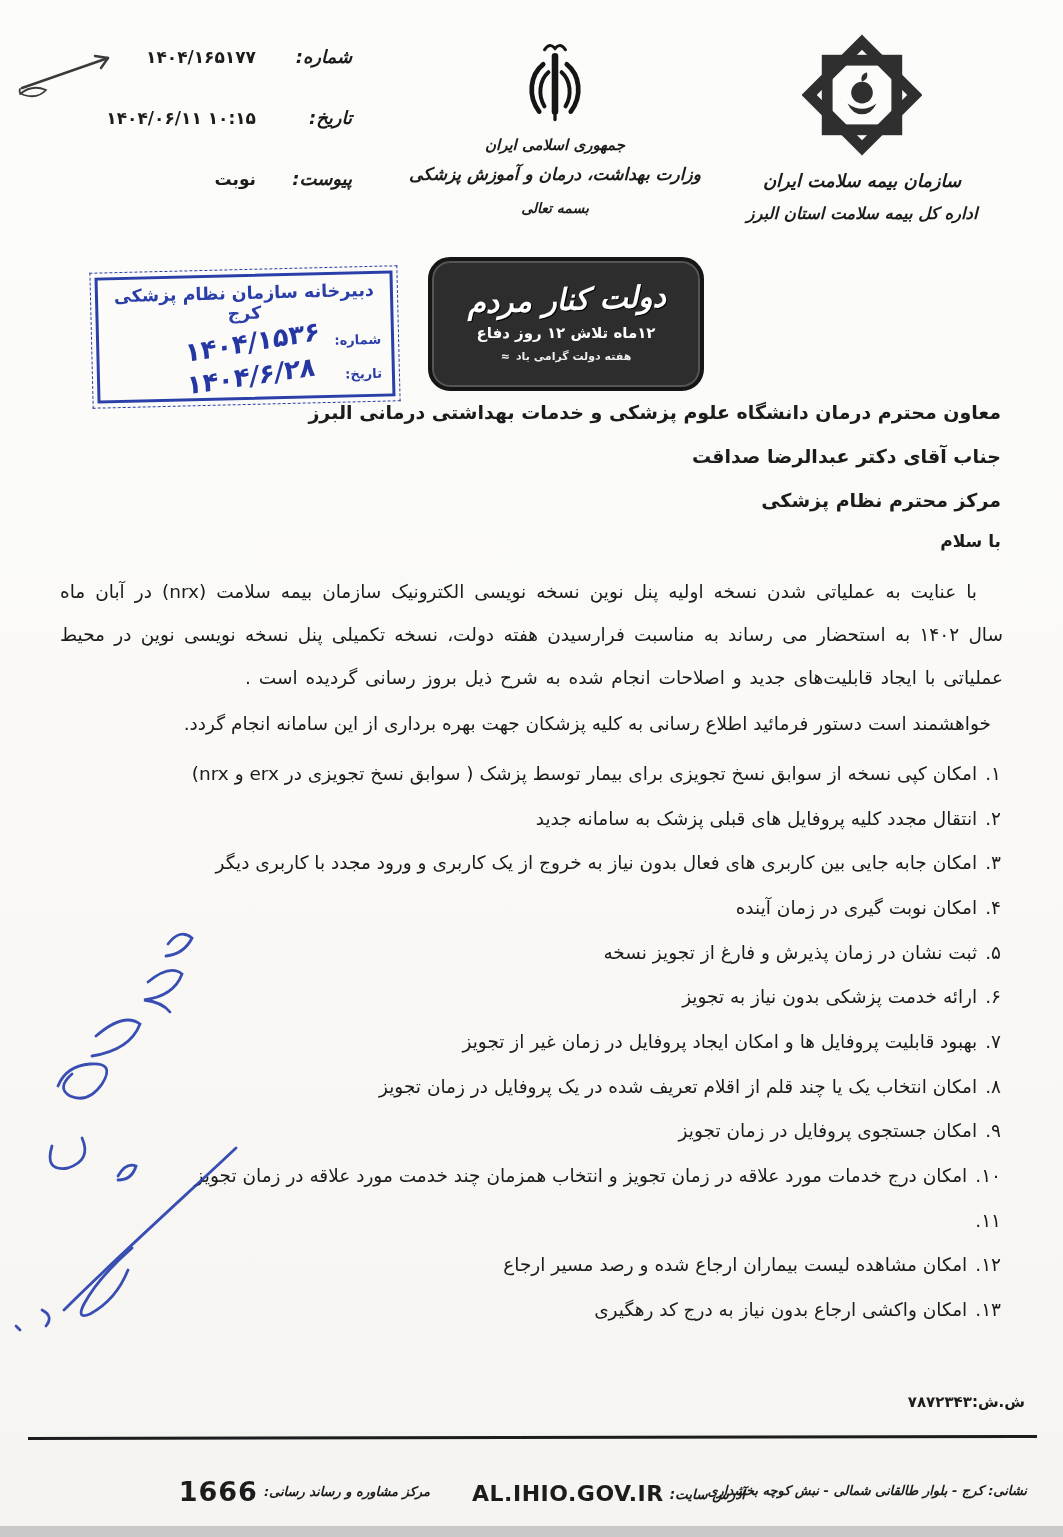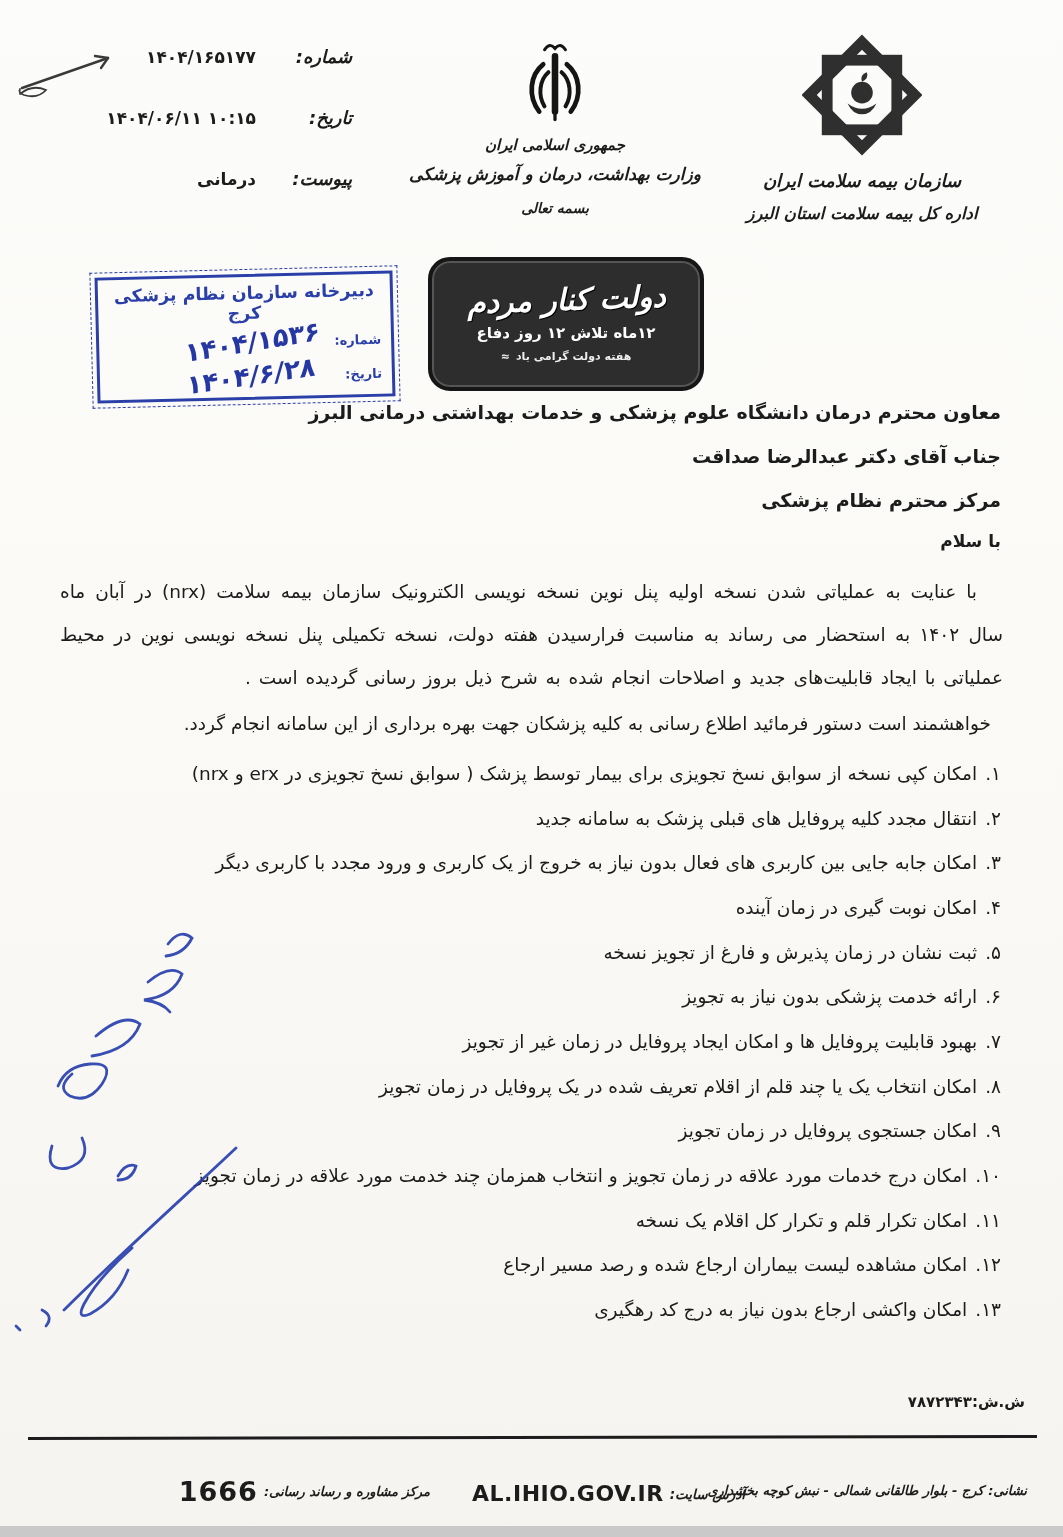--- a/index.html
+++ b/index.html
@@ -104,21 +104,21 @@
     <div class="meta-row">
       <span class="meta-label">شماره:</span>
       <span class="meta-value">۱۴۰۴/۱۶۵۱۷۷</span>
     </div>
     <div class="meta-row">
       <span class="meta-label">تاریخ:</span>
       <span class="meta-value">۱۰:۱۵  ۱۴۰۴/۰۶/۱۱</span>
     </div>
     <div class="meta-row">
       <span class="meta-label">پیوست:</span>
-      <span class="meta-value">درمانی</span>
+      <span class="meta-value">نوبت</span>
     </div>
   </div>
 
   <div class="hdr-center">
     <svg class="emblem" width="82" height="92" viewBox="0 0 60 70">
       <g fill="none" stroke="#151515" stroke-linecap="round">
         <path d="M22,9 q4,-6 8,-1 q4,-5 8,1" stroke-width="2.2"></path>
         <path d="M30,14 L30,56" stroke-width="5"></path>
         <path d="M30,56 l0,6" stroke-width="2.5"></path>
         <path d="M21,20 C11,28 9,44 18,56" stroke-width="3.6"></path>
@@ -217,21 +217,20 @@
     <div class="feat">
       <span class="feat-num">۹.</span>
       <span class="feat-text">امکان جستجوی پروفایل در زمان تجویز</span>
     </div>
     <div class="feat">
       <span class="feat-num">۱۰.</span>
       <span class="feat-text">امکان درج خدمات مورد علاقه در زمان تجویز و انتخاب همزمان چند خدمت مورد علاقه در زمان تجویز</span>
     </div>
     <div class="feat">
       <span class="feat-num">۱۱.</span>
-      <span class="feat-text">امکان تکرار قلم و تکرار کل اقلام یک نسخه</span>
     </div>
     <div class="feat">
       <span class="feat-num">۱۲.</span>
       <span class="feat-text">امکان مشاهده لیست بیماران ارجاع شده و رصد مسیر ارجاع</span>
     </div>
     <div class="feat">
       <span class="feat-num">۱۳.</span>
       <span class="feat-text">امکان واکشی ارجاع بدون نیاز به درج کد رهگیری</span>
     </div>
   </div>

